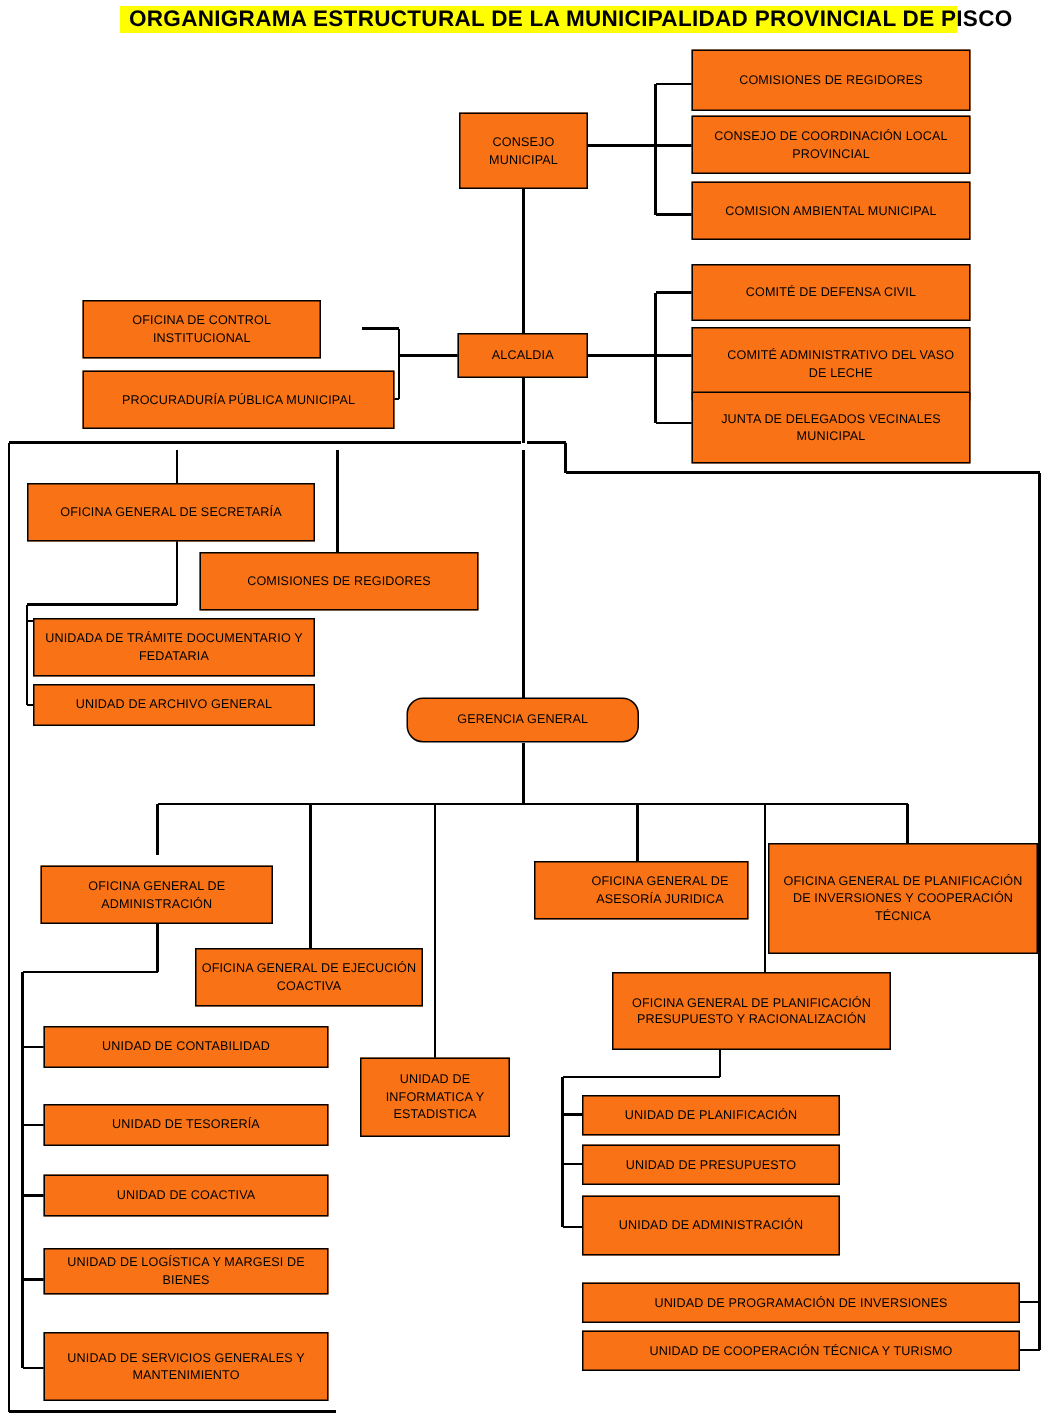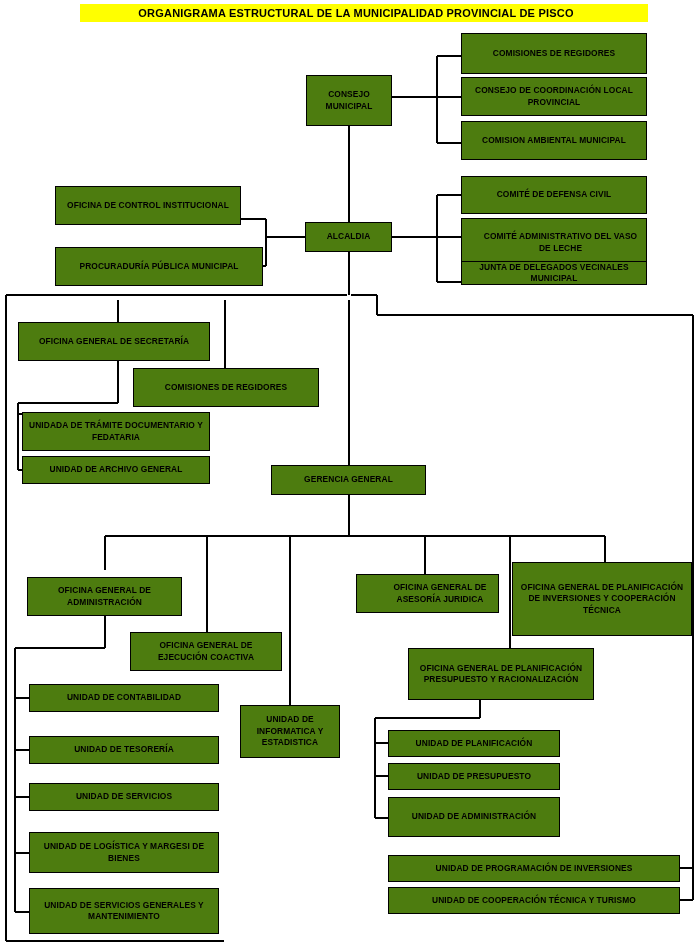--- a/index.html
+++ b/index.html
@@ -4,31 +4,31 @@
 <style>
   html,body{margin:0;padding:0;background:#ffffff;}
   body{width:700px;height:945px;position:relative;overflow:hidden;
        font-family:"Liberation Sans",sans-serif;}
   #chart{position:relative;width:700px;height:945px;}
 
   #wires{position:absolute;left:0;top:0;width:700px;height:945px;pointer-events:none;}
 
   .title{
     position:absolute;background:#ffff00;color:#000;
-    font-size:11px;font-weight:bold;letter-spacing:.2px;
+    font-size:15px;font-weight:bold;letter-spacing:.2px;
     white-space:nowrap;text-align:center;
-    padding:3px 22px 3px 6px;line-height:12px;
+    padding:3px 12px 3px 6px;line-height:12px;
   }
 
   .box{
     position:absolute;box-sizing:border-box;
-    border:1.6px solid #000;background:#4d7c0f;
+    border:1.6px solid #000;background:#f97316;
     display:flex;align-items:center;justify-content:center;
     text-align:center;color:#000;
-    font-size:8.4px;font-weight:bold;line-height:11.5px;
+    font-size:8.4px;font-weight:normal;line-height:11.5px;
     letter-spacing:.1px;padding:2px 3px;
     z-index:5;
   }
   .box span{display:block;width:100%;}
 </style>
 </head>
 <body>
 
 <div id="chart">
 
@@ -134,25 +134,25 @@
   </div>
 
   <div class="box" style="left:461px;top:176px;width:186px;height:38px;">
     <span>COMITÉ DE DEFENSA CIVIL</span>
   </div>
 
   <div class="box" style="left:461px;top:218px;width:186px;height:49px;padding-left:16px;">
     <span>COMITÉ ADMINISTRATIVO DEL VASO DE LECHE</span>
   </div>
 
-  <div class="box" style="left:461px;top:261px;width:186px;height:24px;">
+  <div class="box" style="left:461px;top:261px;width:186px;height:48px;">
     <span>JUNTA DE DELEGADOS VECINALES MUNICIPAL</span>
   </div>
 
-  <div class="box" style="left:55px;top:186px;width:186px;height:39px;">
+  <div class="box" style="left:55px;top:200px;width:159px;height:39px;">
     <span>OFICINA DE CONTROL INSTITUCIONAL</span>
   </div>
 
   <div class="box" style="left:55px;top:247px;width:208px;height:39px;">
     <span>PROCURADURÍA PÚBLICA MUNICIPAL</span>
   </div>
 
   <div class="box" style="left:18px;top:322px;width:192px;height:39px;">
     <span>OFICINA GENERAL DE SECRETARÍA</span>
   </div>
@@ -162,21 +162,21 @@
   </div>
 
   <div class="box" style="left:22px;top:412px;width:188px;height:39px;">
     <span>UNIDADA DE TRÁMITE DOCUMENTARIO Y FEDATARIA</span>
   </div>
 
   <div class="box" style="left:22px;top:456px;width:188px;height:28px;">
     <span>UNIDAD DE ARCHIVO GENERAL</span>
   </div>
 
-  <div class="box" style="left:271px;top:465px;width:155px;height:30px;">
+  <div class="box" style="left:271px;top:465px;width:155px;height:30px;border-radius:11px;">
     <span>GERENCIA GENERAL</span>
   </div>
 
   <div class="box" style="left:27px;top:577px;width:155px;height:39px;">
     <span>OFICINA GENERAL DE ADMINISTRACIÓN</span>
   </div>
 
   <div class="box" style="left:130px;top:632px;width:152px;height:39px;">
     <span>OFICINA GENERAL DE EJECUCIÓN COACTIVA</span>
   </div>
@@ -187,24 +187,24 @@
 
   <div class="box" style="left:29px;top:684px;width:190px;height:28px;">
     <span>UNIDAD DE CONTABILIDAD</span>
   </div>
 
   <div class="box" style="left:29px;top:736px;width:190px;height:28px;">
     <span>UNIDAD DE TESORERÍA</span>
   </div>
 
   <div class="box" style="left:29px;top:783px;width:190px;height:28px;">
-    <span>UNIDAD DE SERVICIOS</span>
-  </div>
-
-  <div class="box" style="left:29px;top:832px;width:190px;height:41px;">
+    <span>UNIDAD DE COACTIVA</span>
+  </div>
+
+  <div class="box" style="left:29px;top:832px;width:190px;height:31px;">
     <span>UNIDAD DE LOGÍSTICA Y MARGESI DE BIENES</span>
   </div>
 
   <div class="box" style="left:29px;top:888px;width:190px;height:46px;">
     <span>UNIDAD DE SERVICIOS GENERALES Y MANTENIMIENTO</span>
   </div>
 
   <div class="box" style="left:356px;top:574px;width:143px;height:39px;padding-left:28px;">
     <span>OFICINA GENERAL DE ASESORÍA JURIDICA</span>
   </div>

